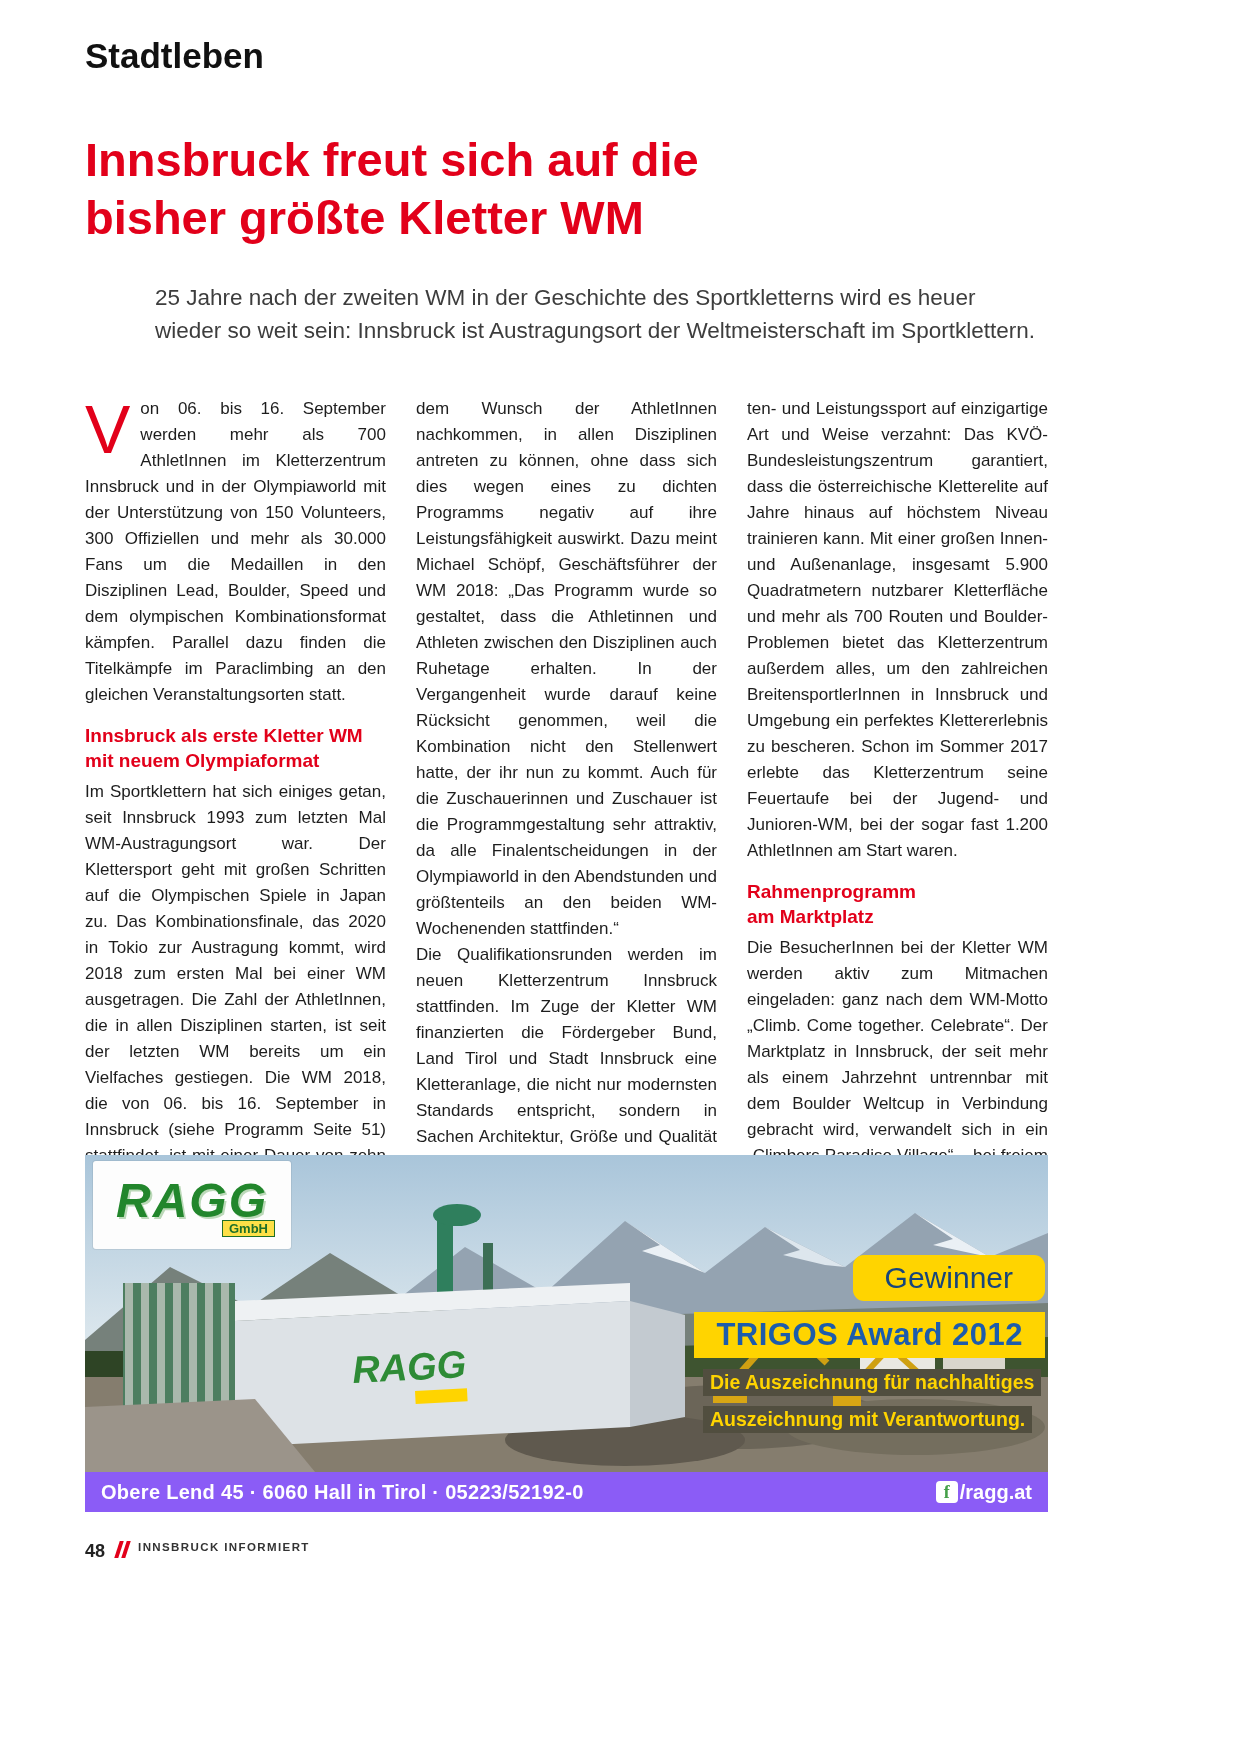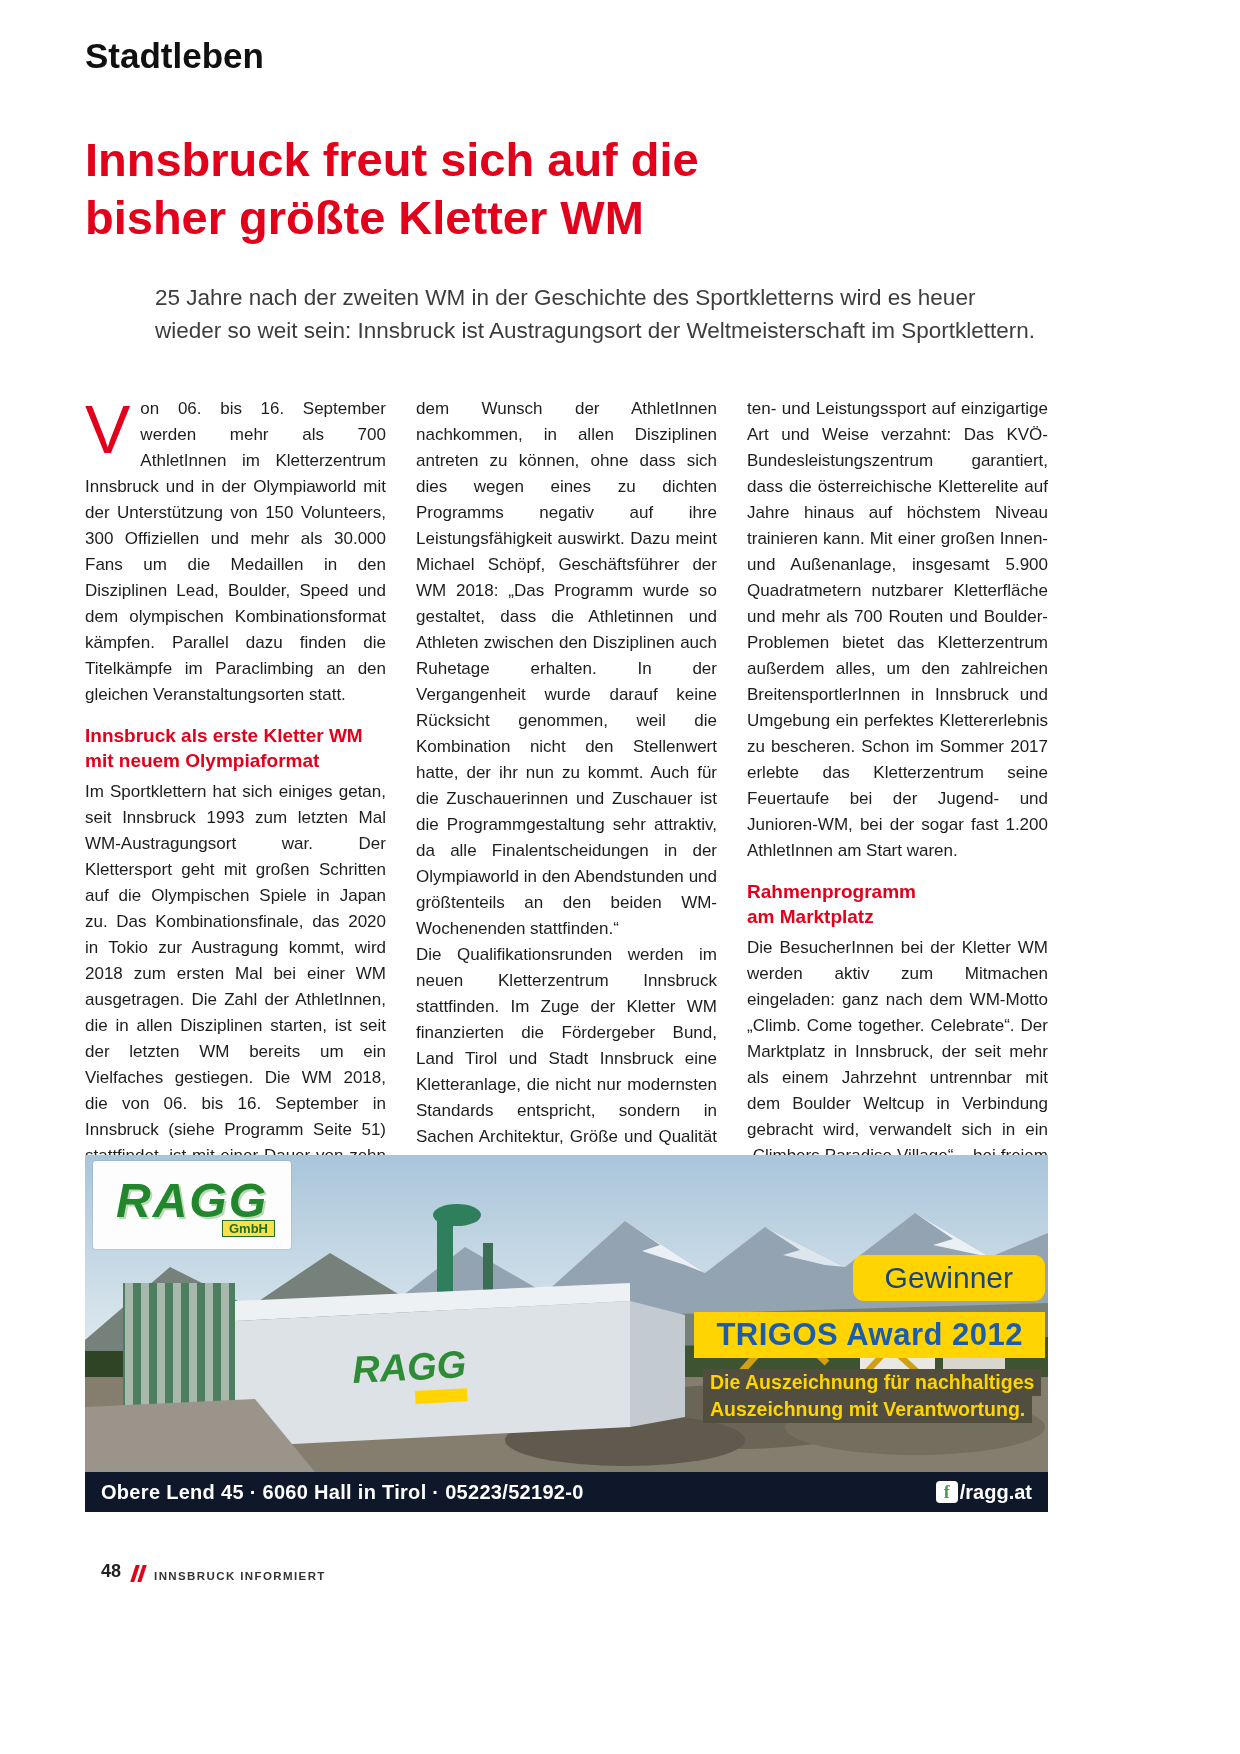--- a/index.html
+++ b/index.html
@@ -19,31 +19,31 @@
 
   .ad { position:absolute; left:85px; top:1155px; width:963px; height:357px; }
   .photo { position:relative; width:963px; height:317px; overflow:hidden; background:#cfdde8; }
   .scene { position:absolute; left:0; top:0; display:block; }
   .ragg-logo { position:absolute; left:8px; top:6px; width:198px; height:88px; background:#fdfdfd; border-radius:3px;
     display:flex; flex-direction:column; align-items:center; justify-content:center; box-shadow:0 0 0 1px rgba(0,0,0,.06); }
   .ragg-word { font-size:48px; font-weight:700; font-style:italic; color:#22862c; letter-spacing:2px; text-shadow:2px 2px 0 #bcd9b9; }
   .ragg-gmbh { align-self:flex-end; margin:-8px 16px 0 0; background:#fde047; color:#1e6f28; font-size:13px; font-weight:700; padding:0 6px; border:1px solid #1e6f28; }
   .badge-winner { position:absolute; right:3px; top:100px; background:#ffd400; color:#17457c; font-size:30px; font-weight:400; padding:6px 32px;border-radius:11px; }
   .badge-trigos { position:absolute; right:3px; top:157px; background:#ffd400; color:#1d5cab; font-size:31px; font-weight:700; padding:5px 22px; letter-spacing:.5px; }
-  .award-caption { position:absolute; left:618px; top:214px; width:345px; display:flex; flex-direction:column; align-items:flex-start; gap:0; }
+  .award-caption { position:absolute; left:618px; top:214px; width:345px; display:flex; flex-direction:column; align-items:flex-start; gap:10px; }
   .cap-line { background:#514e3f; color:#ffd400; font-size:19.5px; font-weight:700; padding:2px 7px; }
-  .addressbar { position:absolute; left:0; top:317px; width:963px; height:40px; background:#0f172a;
+  .addressbar { position:absolute; left:0; top:317px; width:963px; height:40px; background:#8b5cf6;
     display:flex; align-items:center; justify-content:space-between; padding:0 16px; }
   .addr { color:#fff; font-size:20px; font-weight:700; letter-spacing:.3px; }
   .fb { display:flex; align-items:center; gap:2px; }
   .fb-icon { display:inline-flex; align-items:center; justify-content:center; width:22px; height:22px; background:#fff; border-radius:4px;
     color:#45a049; font-weight:700; font-size:18px; font-family:"Liberation Serif","DejaVu Serif",serif; }
   .fb-handle { color:#fff; font-size:20px; font-weight:700; }
 
-  .footer { position:absolute; left:101px; top:1541px; display:flex; align-items:flex-end;margin-top:20px; }
+  .footer { position:absolute; left:85px; top:1541px; display:flex; align-items:flex-start; }
   .pagenum { font-size:18px; font-weight:700; color:#222; }
   .footer-bars { display:inline-flex; margin:0 10px 0 12px; }
   .footer-bars i { display:block; width:4px; height:17px; background:#e2001a; transform:skewX(-18deg); }
   .footer-bars i:first-child { margin-right:3px; }
   .magname { font-size:11.5px; font-weight:700; letter-spacing:1.4px; color:#333; }
 </style>
 </head>
 <body>
 
 <div class="page-root">

